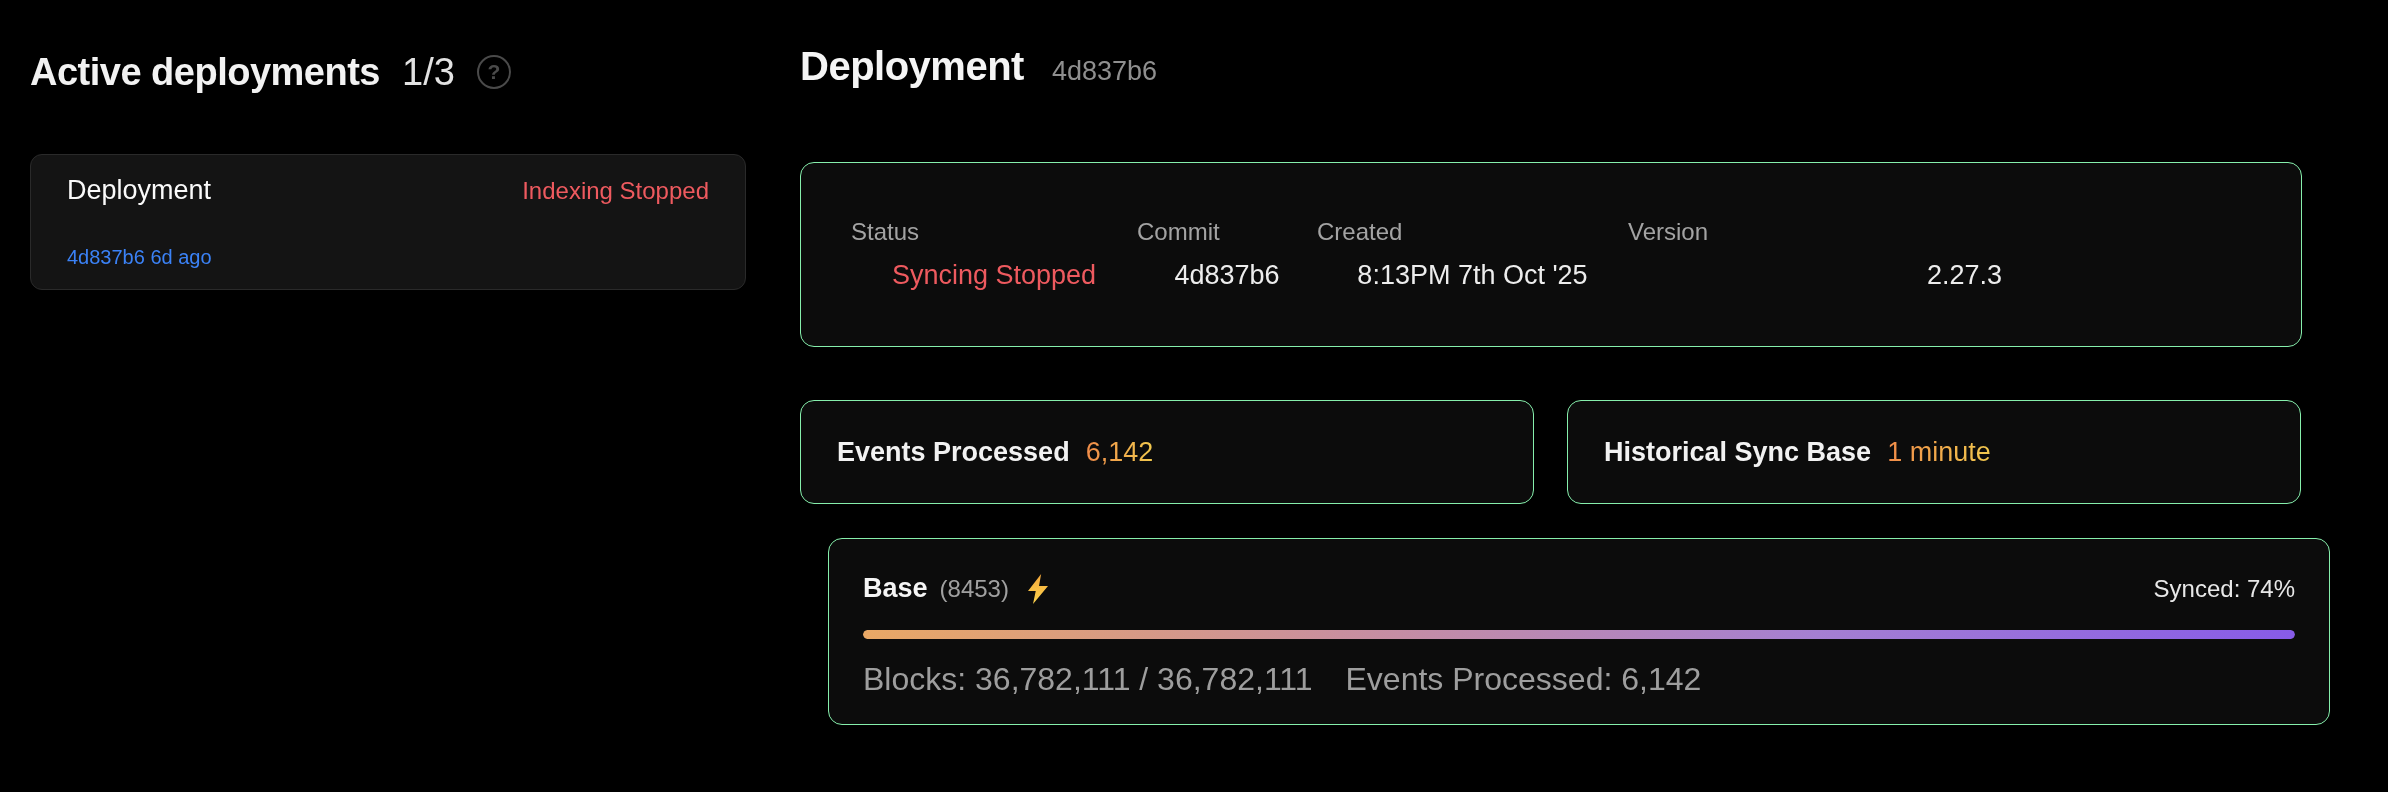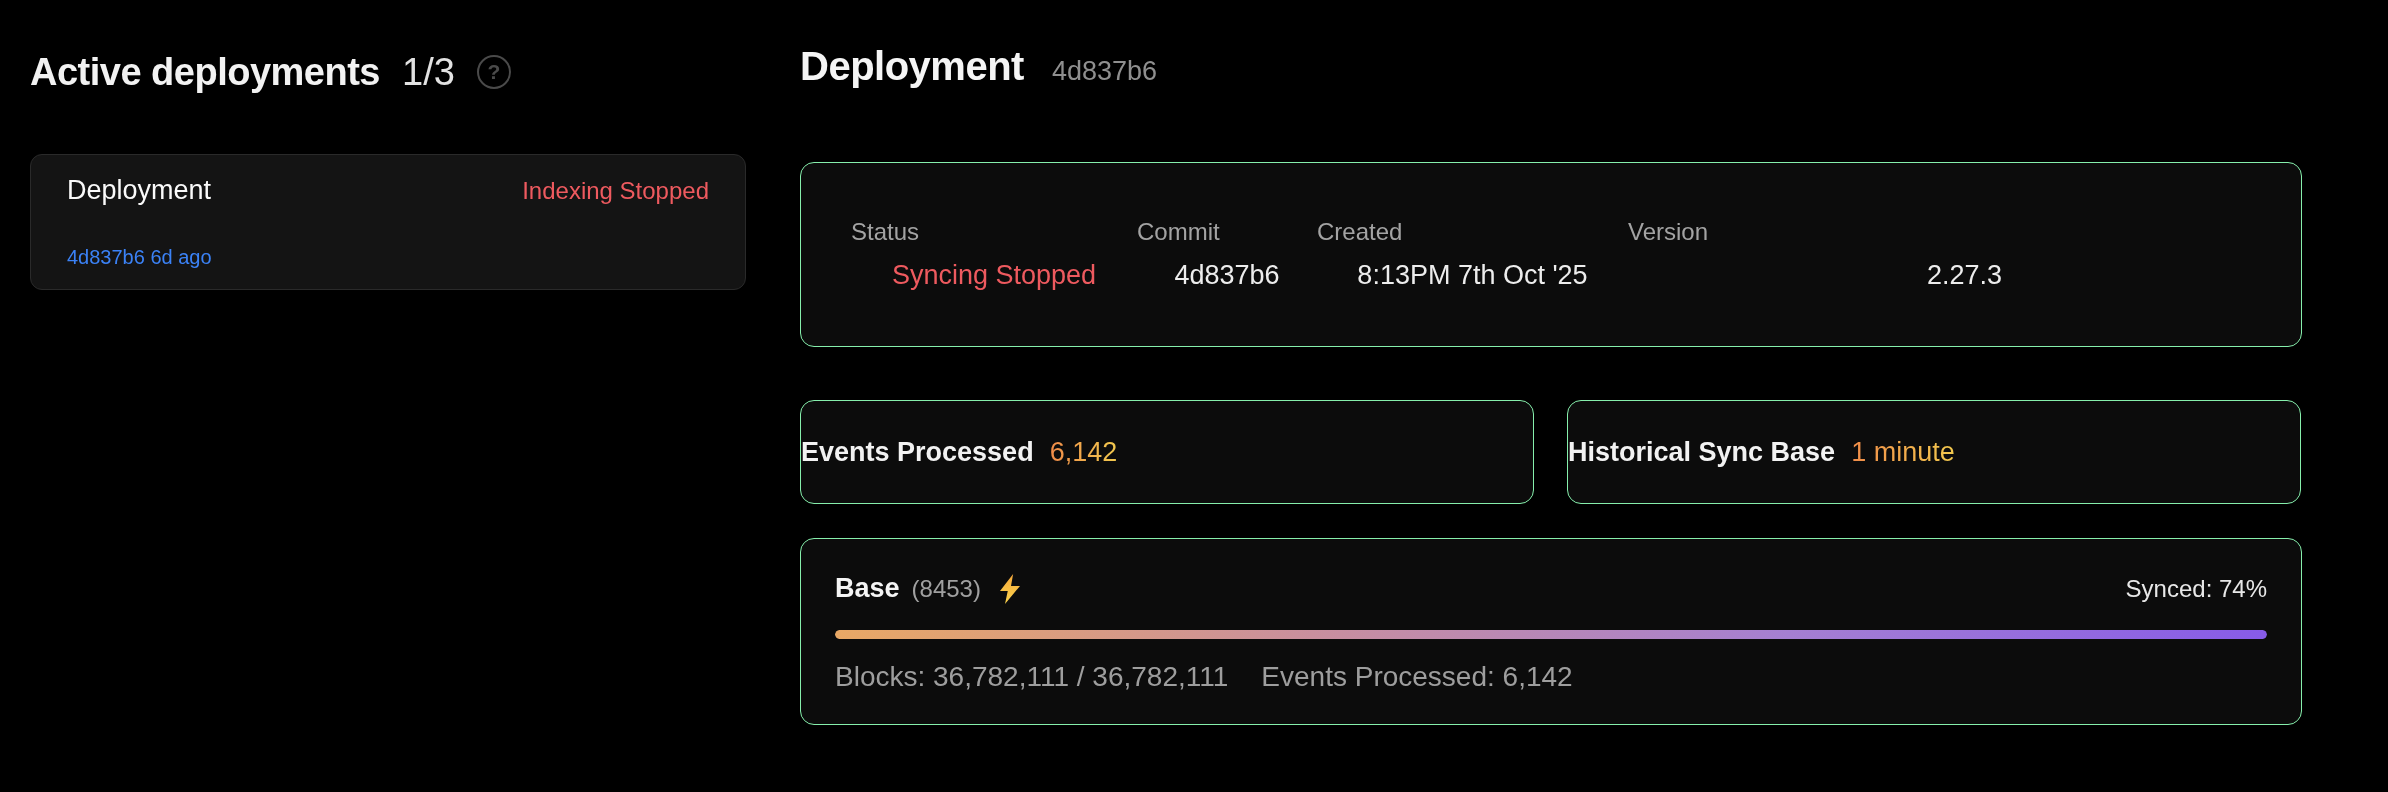--- a/index.html
+++ b/index.html
@@ -52,45 +52,45 @@
     align-content: center; padding-left: 50px;
   }
   .field { display: flex; flex-direction: column; gap: 14px; }
   .field-label { font-size: 24px; color: #a3a3a3; }
   .field-value { font-size: 27px; color: #ededed; text-align: center; }
   .field-value.error { color: var(--status-red, #ee5a5f); }
 
   .metrics-row { display: flex; gap: 33px; margin-top: 53px; }
   .metric-card {
     width: 734px; height: 104px;
-    display: flex; align-items: center; gap: 16px; 
+    display: flex; align-items: center; gap: 16px; padding-left: 36px;
   }
   .metric-label { font-size: 27px; font-weight: 700; color: #f2f2f2; }
   .metric-value {
     font-size: 27px;
     background: linear-gradient(90deg, var(--amber-start, #f18c49), var(--amber-end, #f2c94e));
     -webkit-background-clip: text; background-clip: text;
     color: transparent; -webkit-text-fill-color: transparent;
   }
 
-  .chain-card { width: 1502px; height: 187px; margin-top: 34px; padding: 34px 34px 0 34px; }
+  .chain-card { width: 1502px; height: 187px; margin-top: 34px; padding: 34px 34px 0 34px; margin-left: 28px; }
   .chain-head { display: flex; align-items: center; justify-content: space-between; }
   .chain-left { display: flex; align-items: center; gap: 12px; }
   .chain-name { font-size: 27px; font-weight: 700; color: #f5f5f5; }
   .chain-id { font-size: 24px; color: #a0a0a0; }
   .bolt { width: 26px; height: 30px; margin-left: 4px; }
   .synced { font-size: 24px; color: #e8e8e8; }
   .bar-track { margin-top: 26px; height: 9px; border-radius: 999px; background: #1a1a1a; overflow: hidden; }
   .bar-fill {
     height: 100%; border-radius: 999px; width: 0;
     background: linear-gradient(90deg,
       var(--bar-start, #e9a865), var(--bar-mid1, #c98f9e),
       var(--bar-mid2, #a57fd2), var(--bar-end, #875be8));
   }
-  .chain-foot { margin-top: 22px; display: flex; gap: 33px; font-size: 28px; color: #9e9e9e; }
+  .chain-foot { margin-top: 22px; display: flex; gap: 33px; font-size: 32px; color: #9e9e9e; }
 </style>
 </head>
 <body>
 
 <div class="page">
 
   <aside class="left">
     <div class="left-header">
       <h1>Active deployments</h1>
       <span class="count">1/3</span>

